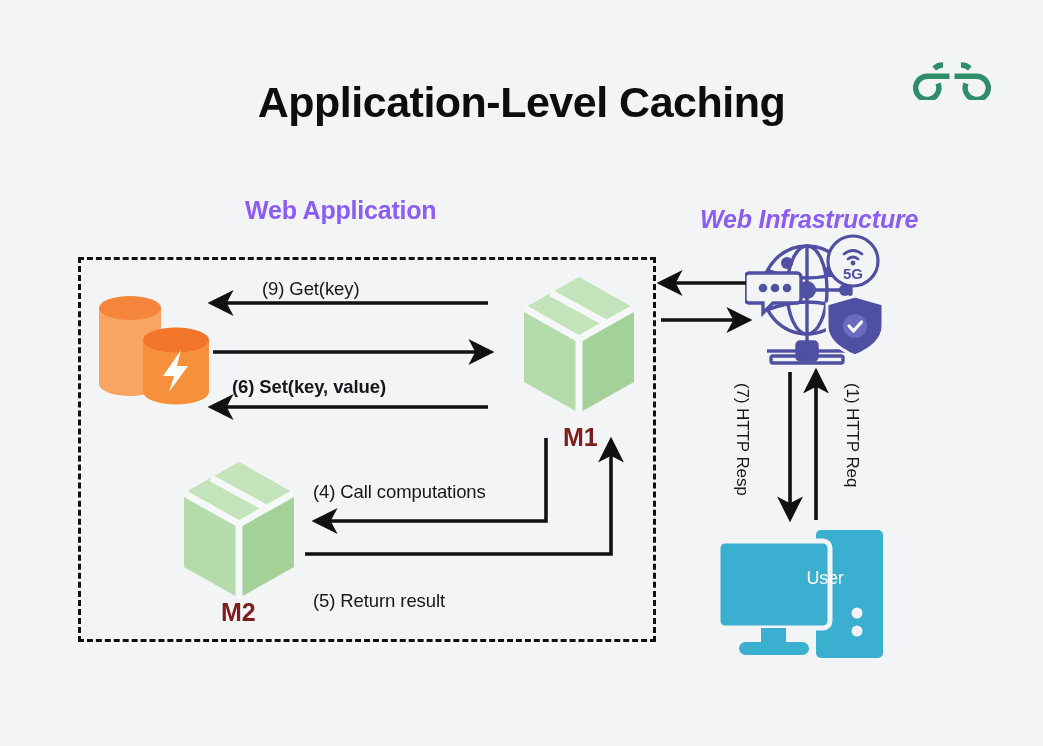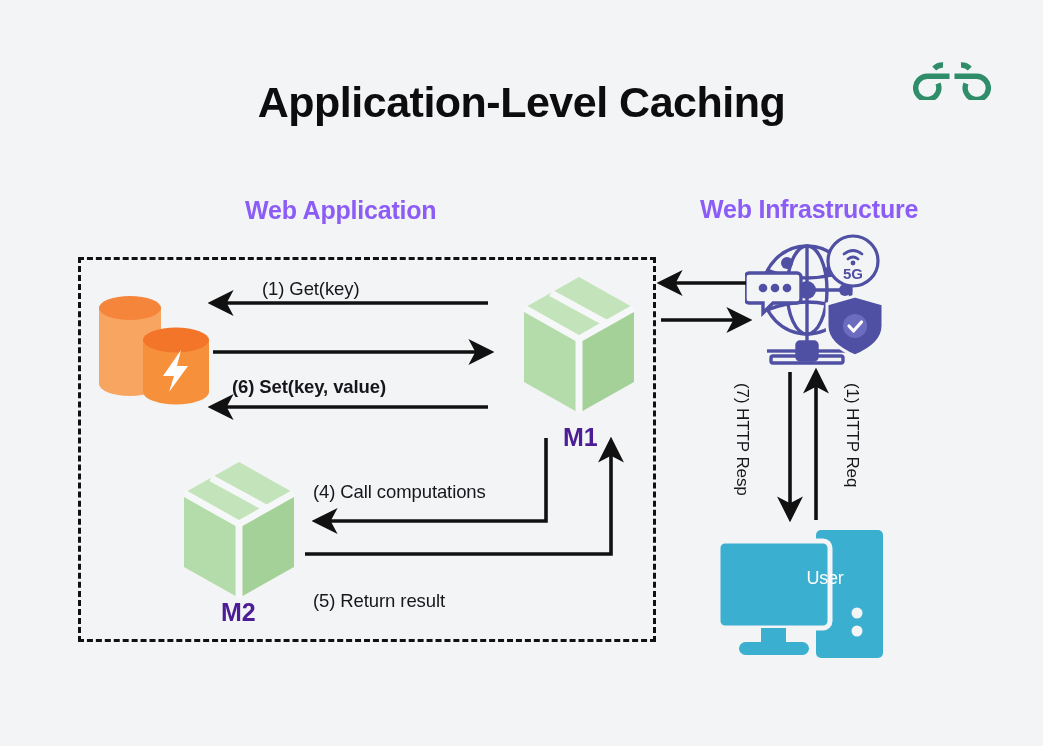--- a/index.html
+++ b/index.html
@@ -41,36 +41,36 @@
 
   
   .section-heading {
     font-size: 25px;
     font-weight: 800;
     color: #8b5cf6;
     letter-spacing: -0.2px;
     white-space: nowrap;
   }
   #heading-web-application { left: 245px; top: 196px; }
-  #heading-web-infrastructure { left: 700px; top: 195px; }
+  #heading-web-infrastructure { left: 700px; top: 205px; font-style: italic; }
 
   
   #app-boundary {
     left: 78px; top: 257px;
     width: 578px; height: 385px;
     border: 3px dashed #111111;
     box-sizing: border-box;
     background: transparent;
   }
 
   
   .node-label {
     font-size: 25px;
     font-weight: 800;
-    color: #4c1d95;
+    color: #7f1d1d;
     letter-spacing: 0px;
   }
   #label-m1 { left: 563px; top: 423px; }
   #label-m2 { left: 221px; top: 598px; }
 
   
   .flow-label {
     font-size: 18.5px;
     color: #17171b;
     white-space: nowrap;
@@ -283,21 +283,21 @@
 
     <line x1="746" y1="283" x2="661" y2="283" stroke="#111111" stroke-width="3.6" marker-end="url(#ah)"></line>
 
     <line x1="661" y1="320" x2="748" y2="320" stroke="#111111" stroke-width="3.6" marker-end="url(#ah)"></line>
 
     <line x1="790" y1="372" x2="790" y2="518" stroke="#111111" stroke-width="3.6" marker-end="url(#ah)"></line>
 
     <line x1="816" y1="520" x2="816" y2="372" stroke="#111111" stroke-width="3.6" marker-end="url(#ah)"></line>
   </svg>
 
-  <div class="abs flow-label" id="flow-2">(1) Get(key)</div>
+  <div class="abs flow-label" id="flow-2">(9) Get(key)</div>
 
 
   <div class="abs flow-label" id="flow-6">(6) Set(key, value)</div>
 
   <div class="abs flow-label" id="flow-4">(4) Call computations</div>
 
   <div class="abs flow-label" id="flow-5">(5) Return result</div>
 
   <div class="abs flow-label-vert" id="flow-7">(7) HTTP Resp</div>
 

